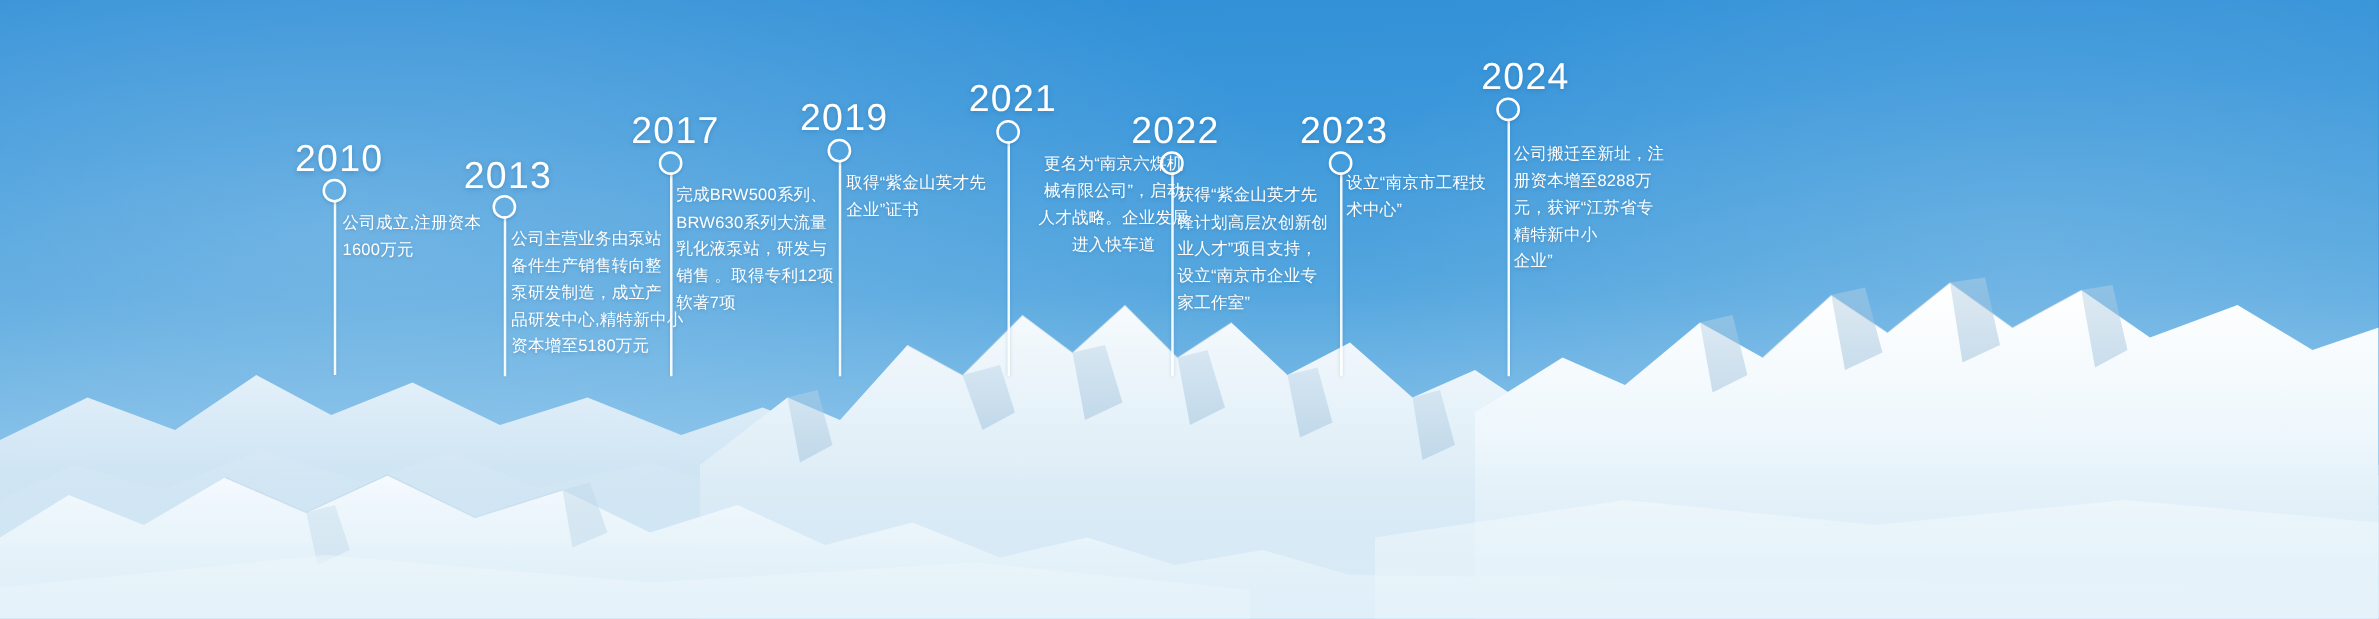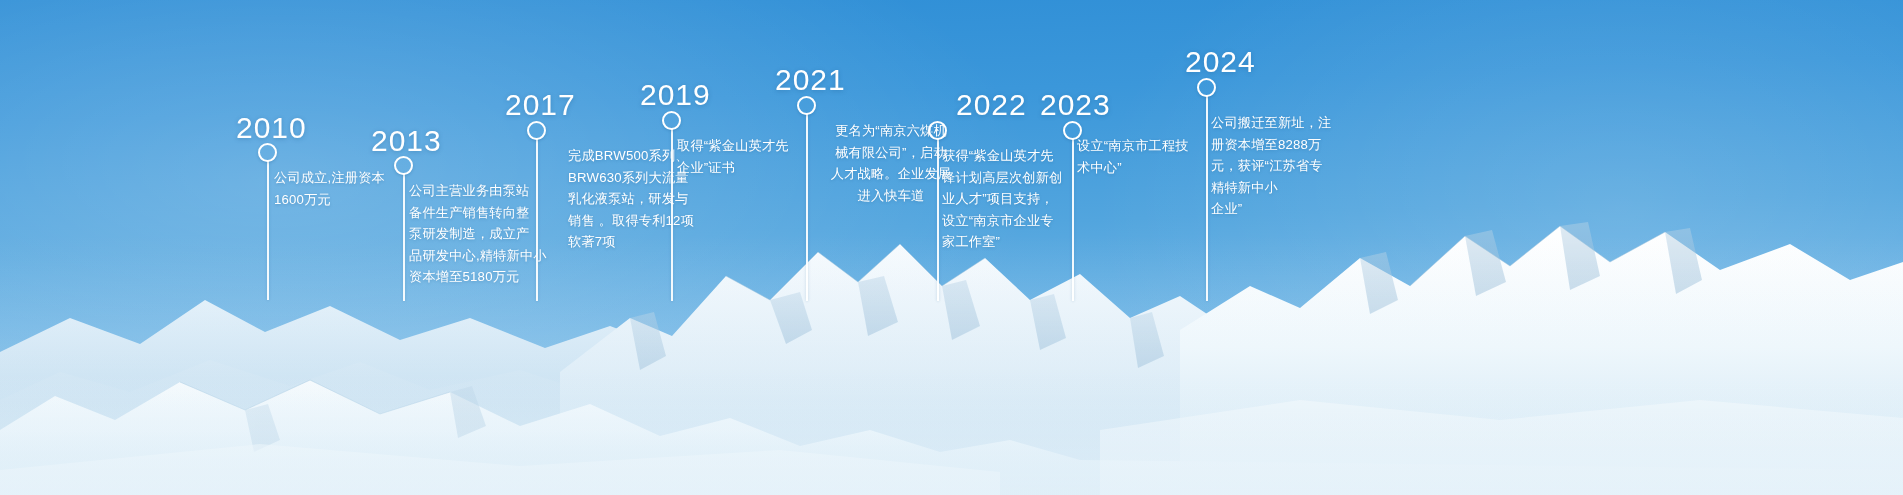--- a/index.html
+++ b/index.html
@@ -161,21 +161,21 @@
       <div class="desc" style="left: 409px; top: 180px; width: 160px;">公司主营业务由泵站
 备件生产销售转向整
 泵研发制造，成立产
 品研发中心,精特新中小
 资本增至5180万元</div>
     </div>
     <div class="node">
       <div class="year" style="left: 505px; top: 88px;">2017</div>
       <div class="stem" style="left: 535.5px; top: 138px; height: 163px;"></div>
       <div class="dot" style="left: 527px; top: 121px;"></div>
-      <div class="desc" style="left: 541px; top: 145px; width: 162px; margin-left: 27px;">完成BRW500系列、
+      <div class="desc" style="left: 541px; top: 145px; width: 162px;">完成BRW500系列、
 BRW630系列大流量
 乳化液泵站，研发与
 销售 。取得专利12项
 软著7项</div>
     </div>
     <div class="node">
       <div class="year" style="left: 640px; top: 78px; text-align: right;">2019</div>
       <div class="stem" style="left: 670.5px; top: 128px; height: 173px;"></div>
       <div class="dot" style="left: 662px; top: 111px;"></div>
       <div class="desc" style="left: 677px; top: 135px; width: 160px;">取得“紫金山英才先
@@ -184,21 +184,21 @@
     <div class="node">
       <div class="year" style="left: 775px; top: 63px;">2021</div>
       <div class="stem" style="left: 805.5px; top: 113px; height: 188px;"></div>
       <div class="dot" style="left: 797px; top: 96px;"></div>
       <div class="desc" style="left: 811px; top: 120px; width: 160px; text-align: center;">更名为“南京六煤机
 械有限公司”，启动
 人才战略。企业发展
 进入快车道</div>
     </div>
     <div class="node">
-      <div class="year" style="left: 956px; top: 88px;">2022</div>
+      <div class="year" style="left: 905px; top: 88px;">2022</div>
       <div class="stem" style="left: 936.5px; top: 138px; height: 163px;"></div>
       <div class="dot" style="left: 928px; top: 121px;"></div>
       <div class="desc" style="left: 942px; top: 145px; width: 160px;">获得“紫金山英才先
 锋计划高层次创新创
 业人才”项目支持，
 设立“南京市企业专
 家工作室”</div>
     </div>
     <div class="node">
       <div class="year" style="left: 1040px; top: 88px;">2023</div>

